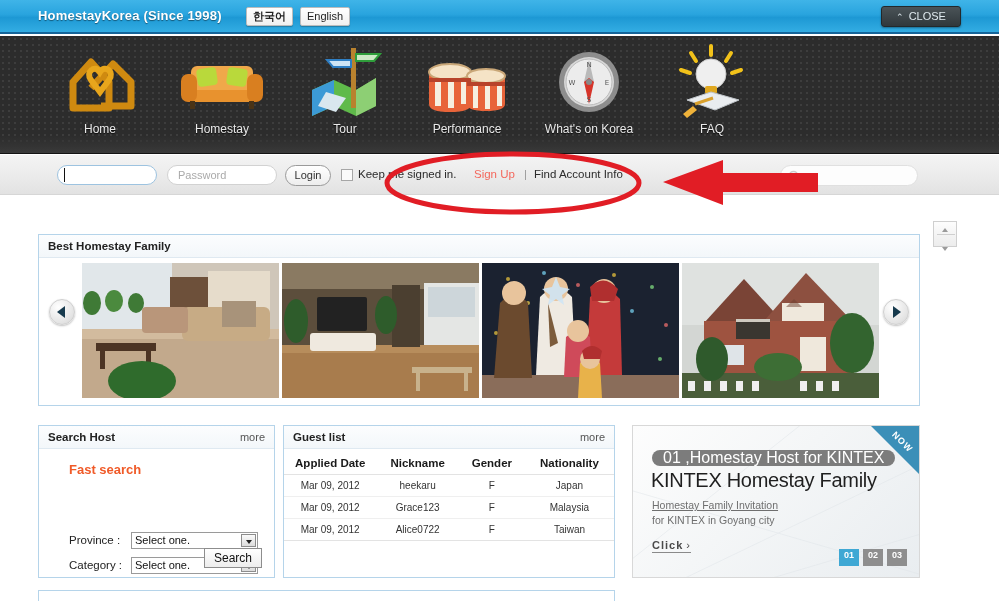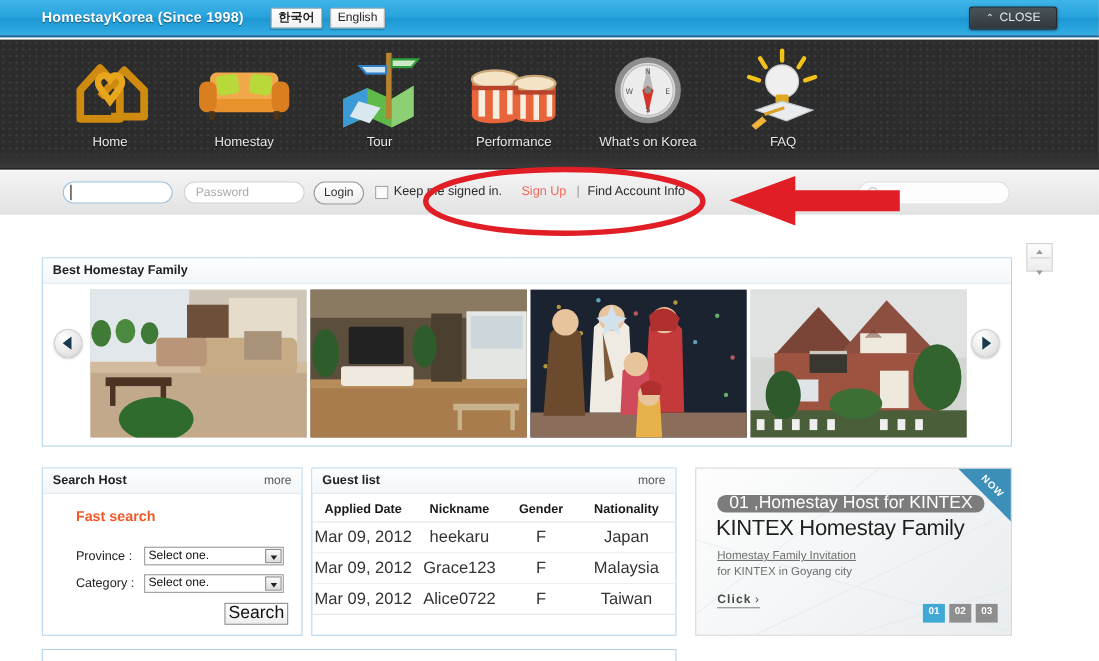--- a/index.html
+++ b/index.html
@@ -150,21 +150,21 @@
     border: 1px solid #cfcfcf; cursor: pointer;
   }
   .scroll-ctl .ln { position:absolute; left:3px; width:18px; height:1px; background:#cfcfcf; top:12px; }
 
   
   #search-host { left: 38px; top: 425px; width: 237px; height: 153px; }
   .fast-search {
     position: absolute; left: 30px; top: 36px;
     font-size: 13px; font-weight: bold; color: #f05a28;
   }
-  .field-row { position: absolute; left: 30px; font-size: 11.5px; color: #222; }
+  .field-row { position: absolute; left: 30px; font-size: 11.5px; color: #222; margin-top: 35px; }
   #row-province { top: 71px; }
   #row-category { top: 96px; }
   .field-lab { display:inline-block; width: 62px; }
   .sel {
     display:inline-block; width: 127px; height: 17px; vertical-align: middle;
     border: 1px solid #9a9a9a; background: #fff; position: relative;
     font-size: 11px; color: #111; line-height: 15px; padding-left: 3px; cursor: pointer;
   }
   .sel .arrowbox {
     position:absolute; right:1px; top:1px; width: 15px; height: 13px;
@@ -172,33 +172,33 @@
     border: 1px solid #8d8d8d;
   }
   .sel .arrowbox::after {
     content:""; position:absolute; left:4px; top:5px;
     border-left:3px solid transparent; border-right:3px solid transparent;
     border-top:4px solid #222;
   }
   .search-btn {
     position: absolute; right: 12px; top: 122px; width: 58px; height: 20px;
     background: linear-gradient(to bottom,#ffffff,#ededed);
-    border: 1px solid #8d8d8d; font-size: 16px; color:#111;
+    border: 1px solid #8d8d8d; font-size: 12px; color:#111;
     line-height: 18px; text-align: center; cursor: pointer;
   }
 
   
   #guest-list { left: 283px; top: 425px; width: 332px; height: 153px; }
   table.guests { width: 100%; border-collapse: collapse; margin-top: 3px; }
   table.guests th {
     font-size: 11.5px; font-weight: bold; color: #1a1a1a;
     padding: 5px 0 5px 0; border-bottom: 1px solid #e3e3e3;
   }
   table.guests td {
-    font-size: 15px; color: #333; text-align: center;
+    font-size: 10px; color: #333; text-align: center;
     padding: 5px 0 5px 0; border-bottom: 1px solid #efefef;
   }
   table.guests tr:last-child td { border-bottom: 1px solid #e3e3e3; }
 
   
   #kintex {
     left: 632px; top: 425px; width: 288px; height: 153px;
     border: 1px solid #d8d8d8;
     background: linear-gradient(135deg,#fdfdfd 0%,#f4f6f7 45%,#e9edf0 100%);
     overflow: hidden;

